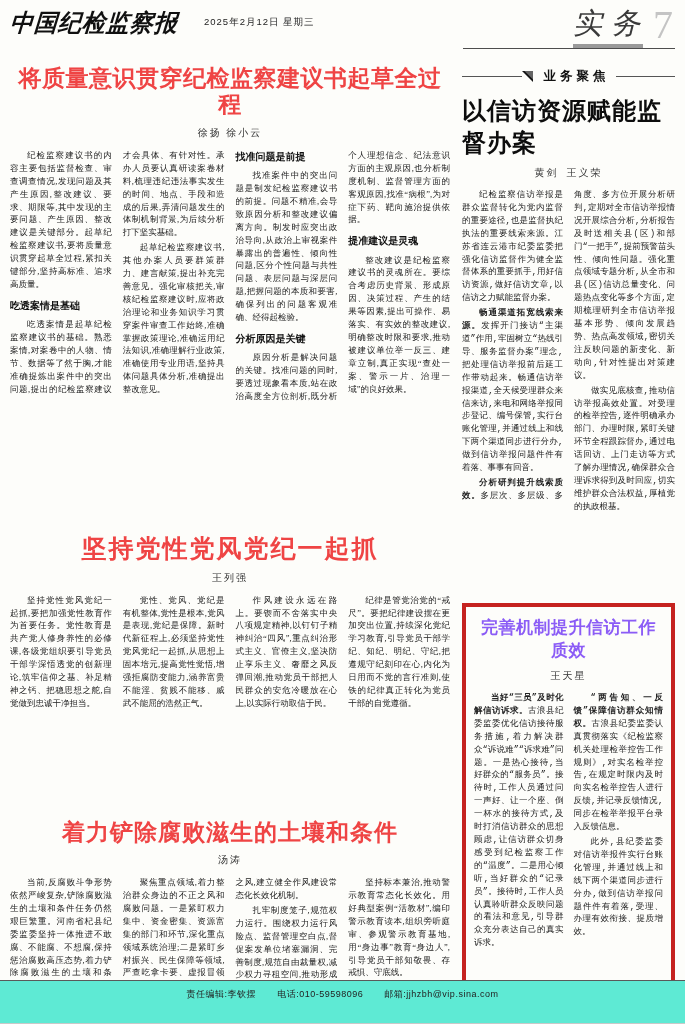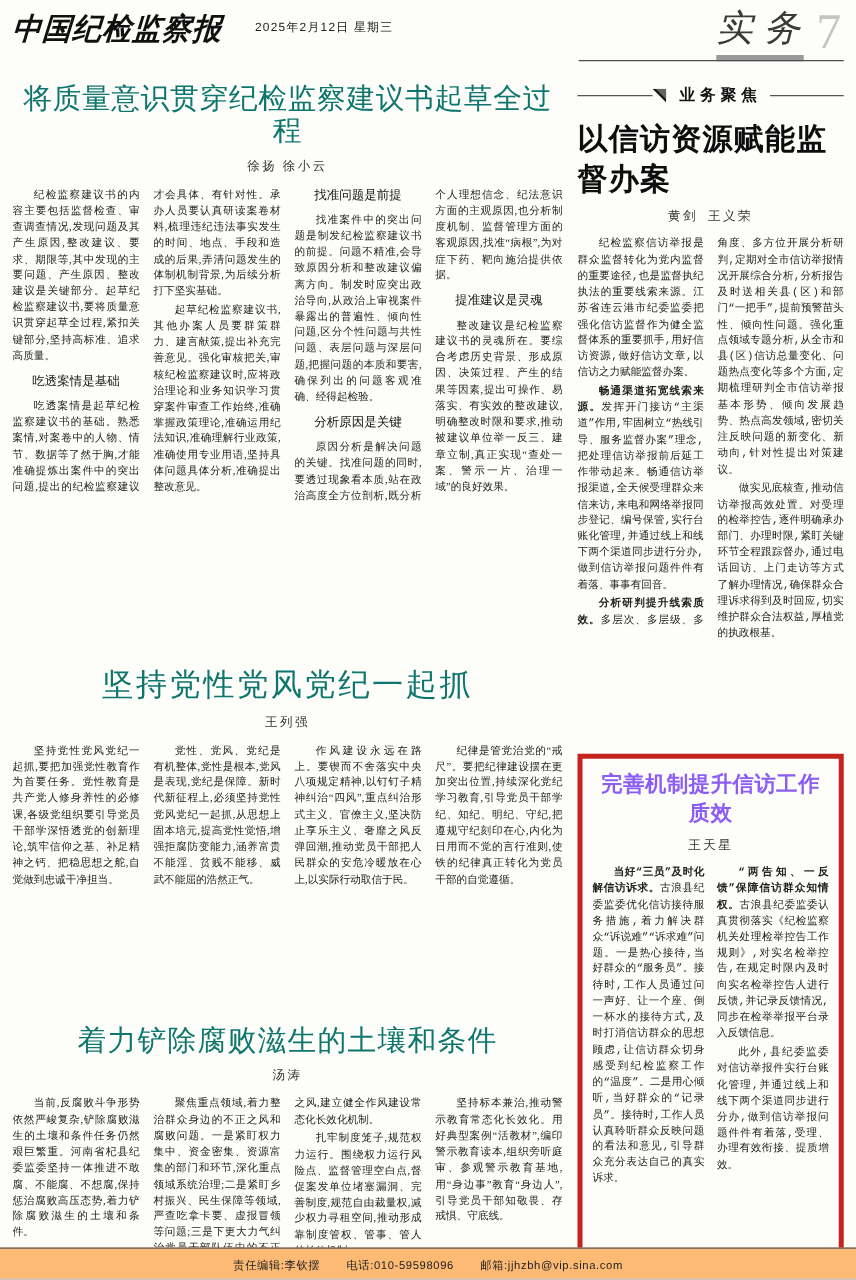--- a/index.html
+++ b/index.html
@@ -23,49 +23,49 @@
   .section-name { position:relative; font-size:29px; letter-spacing:9px; color:#3a3a3a; line-height:1;
     padding-bottom:4px;font-style:italic; }
   .section-name::after { content:""; position:absolute; left:0; right:6px; bottom:-7px; height:5px; background:#9a9a9a; }
   .page-number { font-size:40px; color:#c4c4c4; line-height:0.85; margin-left:4px; font-weight:400; }
   .mast-rule { position:absolute; top:40px; right:0; width:212px; height:1px; background:#4d4d4d; }
   
   .content { display:flex; margin-top:18px; }
   .left-col { width:440px; }
   .right-col { width:213px; margin-left:12px;font-family:Liberation Mono, monospace; }
   
-  .headline { text-align:center; font-weight:400; color:#0f766e; line-height:1.15; }
+  .headline { text-align:center; font-weight:700; color:#ef4444; line-height:1.15; }
   .headline.h-main { font-size:23px; letter-spacing:0.5px; }
   .headline.h-party { font-size:25px; letter-spacing:2px; margin-top:4px; }
   .headline.h-soil { font-size:23px; letter-spacing:1px; margin-top:4px; }
   .byline { text-align:center; font-size:10px; color:#333; margin:7px 0 9px; letter-spacing:2px; }
   .body-cols { text-align:justify; font-size:8.5px; line-height:1.52; color:#222; overflow:hidden;
     column-gap:11px; }
   .cols-4 { column-count:4; }
   .cols-2 { column-count:2; }
   .body-cols p { text-indent:2em; margin-bottom:2px; }
   .body-cols p b { font-weight:700; }
-  .subhead { font-weight:400; text-align:center; font-size:10px; margin:7px 0 5px; break-inside:avoid; color:#111; }
+  .subhead { font-weight:700; text-align:left; font-size:10px; margin:7px 0 5px; break-inside:avoid; color:#111; }
   .h-main-body { height:372px; }
   .h-party-body { height:212px; }
   .h-soil-body { height:148px; }
   .art-gap { height:10px; }
   
   .kicker { display:flex; align-items:center; margin:2px 0 10px; }
   .kicker .k-line { flex:1; height:1px; background:#555; }
   .kicker .k-label { font-size:12.5px; font-weight:700; letter-spacing:4px; margin:0 6px; color:#111; }
   .kicker .k-icon { width:11px; height:11px; margin-right:5px; }
   .focus-title { text-align:left; font-size:24px; font-weight:700; letter-spacing:1px; color:#0d0d0d; }
   .focus-body { height:404px; }
   .red-box { border:4px solid #c5231f; padding:9px 8px 8px; margin-top:10px; }
   .hl-title { text-align:center; font-size:17px; font-weight:700; letter-spacing:0.5px; color:#8b5cf6; }
   .hl-body { height:322px; column-gap:10px; }
   
-  .footer { position:absolute; left:0; right:0; bottom:0; height:26px;
-    border-top:1px solid #5a5a5a; border-bottom:1px solid #c9c9c9; background:#fdba74; }
+  .footer { position:absolute; left:0; right:0; bottom:0; height:44px;
+    border-top:1px solid #5a5a5a; border-bottom:1px solid #c9c9c9; background:#5eead4; }
   .footer-text { text-align:center; font-size:9px; color:#222; padding-top:7px; letter-spacing:0.5px;
     font-family:"Liberation Sans","DejaVu Sans",sans-serif; }
   .footer-text span { margin:0 9px; }
 </style>
 </head>
 <body>
 
 <div class="page">
 
   <div class="masthead">

